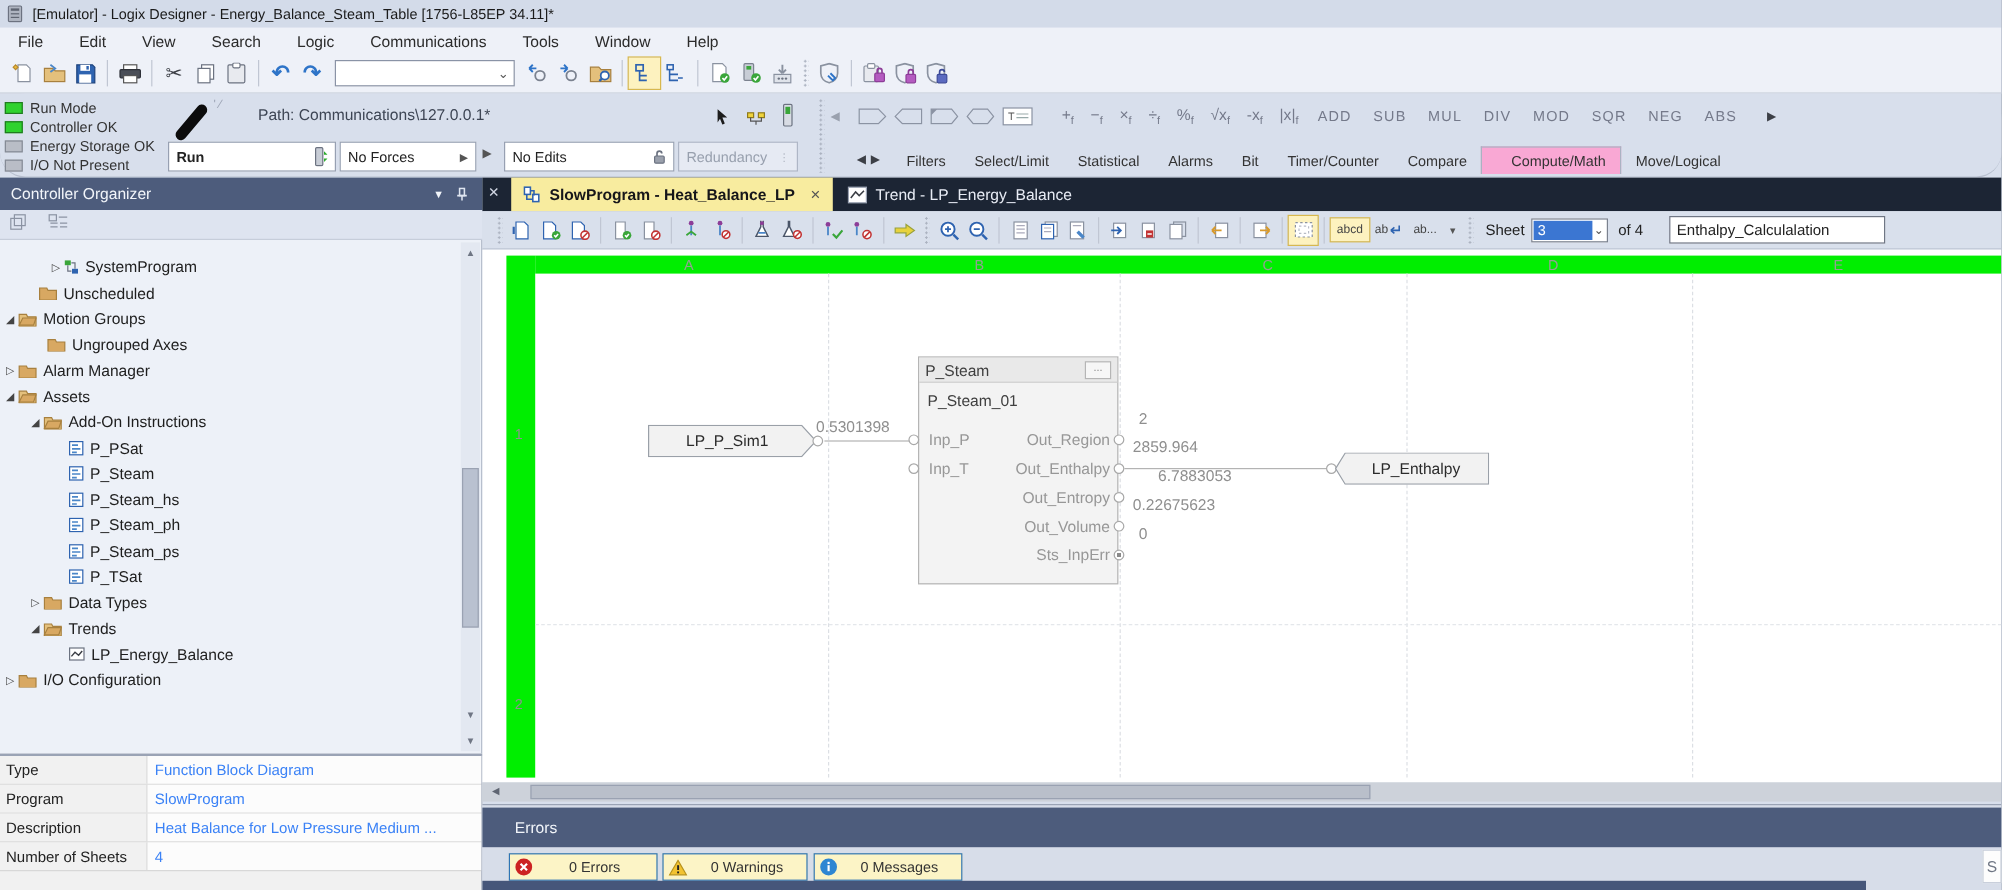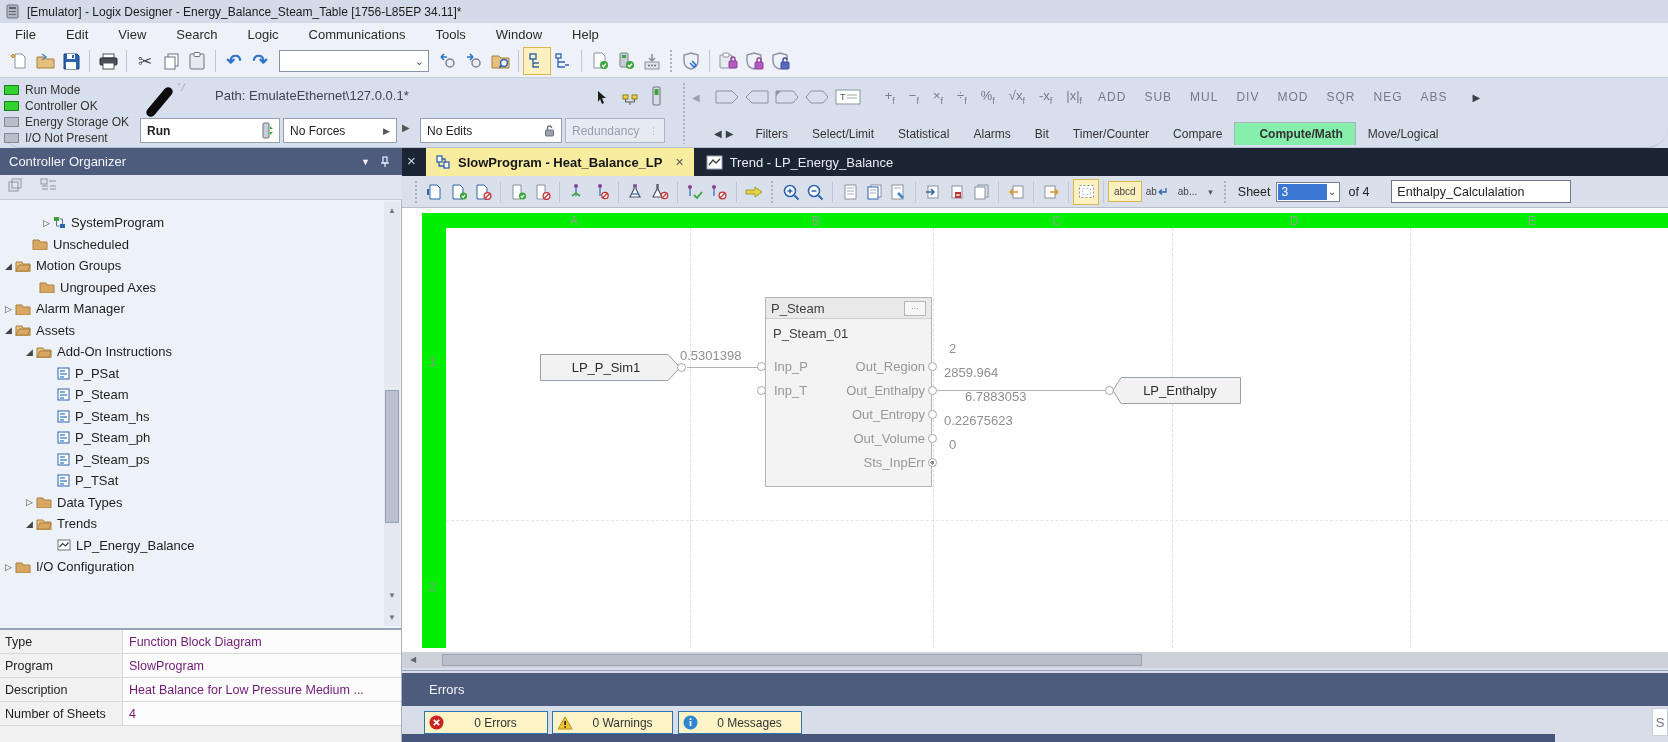--- a/index.html
+++ b/index.html
@@ -23,30 +23,30 @@
   .led.on{background:#2fd22f;border-color:#217a21;}
   .led.off{background:#b9bdc6;}
   .modebox{background:#fff;border:1px solid #97a0b2;height:25px;display:flex;align-items:center;padding:0 6px;font-size:12px;box-sizing:border-box;}
   .graybox{background:#e6eaf3;border:1px solid #aeb6c6;height:25px;display:flex;align-items:center;padding:0 6px;font-size:12px;color:#98a0ae;box-sizing:border-box;}
   .keyswitch{width:9px;height:36px;background:#0c0c0c;border-radius:5px;transform:rotate(40deg);}
   
   .op{font-size:13px;color:#74798a;padding:0 7px;white-space:nowrap;}
   .op sub{font-size:9px;}
   .wop{font-size:12px;color:#74798a;padding:0 9px;letter-spacing:1px;}
   .ptab{font-size:12px;color:#333;padding:4px 12px;white-space:nowrap;}
-  .ptab.active{background:#86efac;font-weight:bold;border:1px solid #aab2c2;border-bottom:none;padding-left:24px;}
+  .ptab.active{background:#f9a8d4;font-weight:normal;border:1px solid #aab2c2;border-bottom:none;padding-left:24px;}
   .shapebtn{margin:0 3px;display:inline-flex;}
   
   .paneheader{background:#4d5c7c;color:#f2f5fa;font-size:13px;display:flex;align-items:center;padding-left:9px;box-sizing:border-box;}
   .trow{display:flex;align-items:center;height:21.5px;font-size:13px;color:#1e1e1e;white-space:nowrap;}
   .arr{width:13px;font-size:9px;color:#444;flex:0 0 auto;text-align:center;}
   .ticon{margin-right:5px;display:inline-flex;flex:0 0 auto;}
   .propsrow{display:flex;height:23px;border-bottom:1px solid #d8d8d8;font-size:12.5px;align-items:center;}
   .plabel{width:123px;background:#f1f1f1;height:100%;display:flex;align-items:center;padding-left:5px;box-sizing:border-box;border-right:1px solid #d8d8d8;color:#222;}
-  .pvalue{flex:1;background:#fcfcfc;height:100%;display:flex;align-items:center;padding-left:6px;box-sizing:border-box;color:#701a75;}
+  .pvalue{flex:1;background:#fcfcfc;height:100%;display:flex;align-items:center;padding-left:6px;box-sizing:border-box;color:#3b82f6;}
   
   .edtabs{left:402px;top:148px;width:1266px;height:28px;background:#1c2534;display:flex;align-items:center;}
   .edtab-active{background:#f8ec9f;height:28px;display:flex;align-items:center;gap:7px;padding:0 10px;margin-left:24px;font-size:13px;font-weight:bold;color:#16161a;}
   .edtab{height:28px;display:flex;align-items:center;gap:7px;padding:0 12px;font-size:13px;color:#e8ecf5;justify-content:center;}
   .fbdbar{left:402px;top:176px;width:1266px;height:32px;background:#d9e0ec;border-bottom:1px solid #b7bfce;display:flex;align-items:center;box-sizing:border-box;padding-left:8px;}
   .ti{width:24px;height:24px;display:flex;align-items:center;justify-content:center;flex:0 0 auto;}
   .hl{background:#fdf2bf;outline:1px solid #d8b84e;}
   .txtbtn{font-size:10px;color:#444;padding:3px 4px;border:1px solid transparent;}
   
   .sheet{left:402px;top:208px;width:1266px;height:444px;background:#fff;overflow:hidden;}
@@ -245,21 +245,21 @@
           <span class="led off"></span>
           <span>Energy Storage OK</span>
         </div>
       <div class="ledrow">
           <span class="led off"></span>
           <span>I/O Not Present</span>
         </div>
     </div>
     <div class="abs keyswitch" style="left:155px;top:6px;"></div>
     <div class="abs" style="left:178px;top:4px;color:#9aa2b2;font-size:10px;">'  ⁄</div>
-    <div class="abs" style="left:215px;top:10px;font-size:13px;color:#3d4554;">Path: EmulateEthernet\127.0.0.1*</div>
+    <div class="abs" style="left:215px;top:10px;font-size:13px;color:#3d4554;">Path: Communications\127.0.0.1*</div>
     <span class="abs" style="left:596px;top:12px;"><svg width="12" height="14" viewBox="0 0 12 14">
           <path d="M2 1l8 7H6l2 5-2 1-2-5-2 3z" fill="#1d1d1d"></path>
         </svg></span>
     <span class="abs" style="left:622px;top:14px;"><svg width="16" height="12" viewBox="0 0 16 12">
           <rect x="1" y="1" width="5" height="4" fill="#f0d43c" stroke="#8f7a1c"></rect>
           <rect x="10" y="1" width="5" height="4" fill="#f0d43c" stroke="#8f7a1c"></rect>
           <path d="M3.5 5v3h9V5M8 8v3" stroke="#555" fill="none"></path>
         </svg></span>
     <span class="abs" style="left:652px;top:8px;"><svg width="9" height="20" viewBox="0 0 9 20">
           <rect x="1" y="1" width="7" height="18" rx="1" fill="#d8dce4" stroke="#6b7280"></rect>

